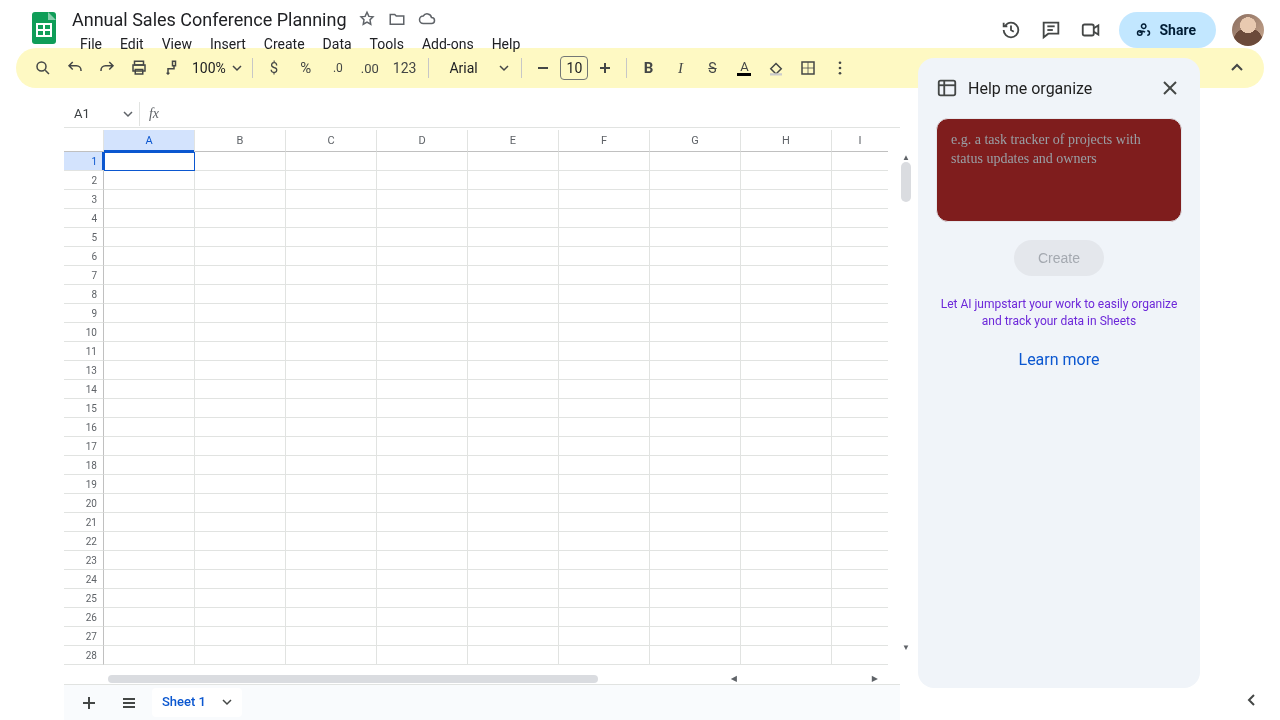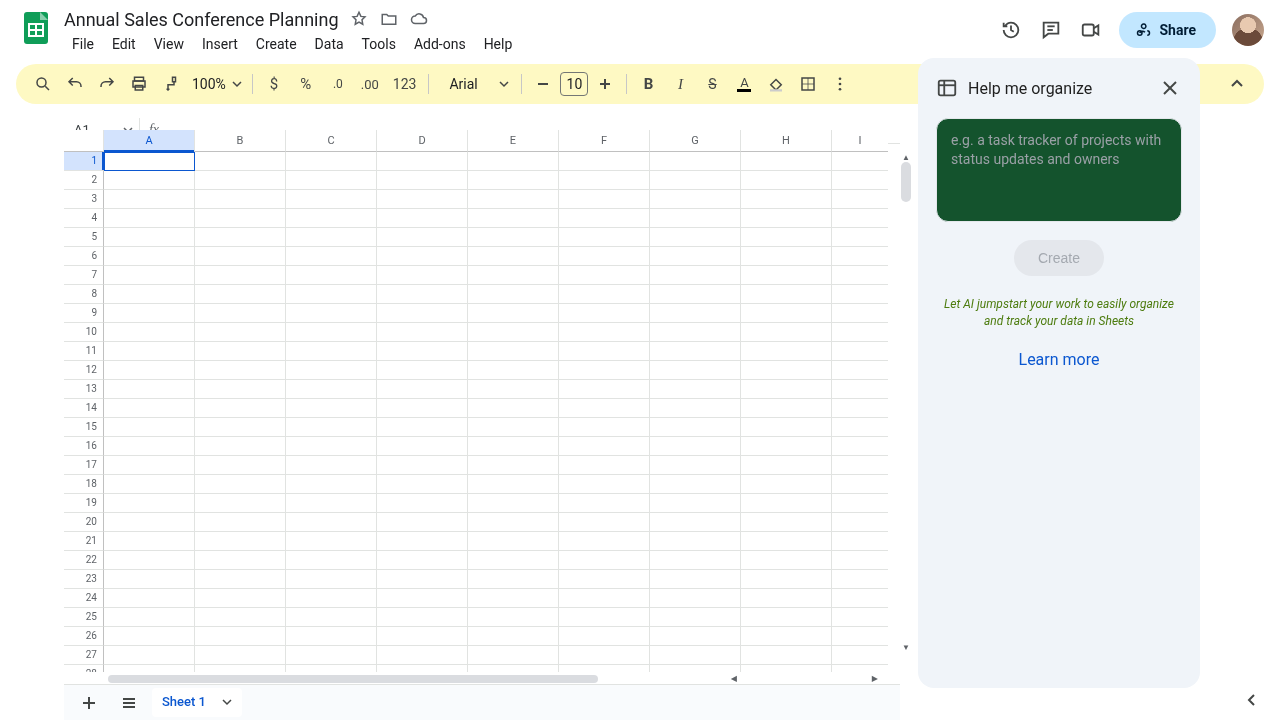--- a/index.html
+++ b/index.html
@@ -10,22 +10,22 @@
   height: 720px;
   overflow: hidden;
   color: #202124;
   font-size: 14px;
 }
 
 
 .titlebar {
   display: flex;
   align-items: flex-start;
-  padding: 8px 16px 0 16px;
-  height: 64px;
+  padding: 8px 16px 0 24px;
+  height: 48px;
 }
 .app-icon {
   width: 40px; height: 40px;
   margin-right: 8px;
   display: flex; align-items: center; justify-content: center;
 }
 .title-block { flex: 1; }
 .title-row { display: flex; align-items: center; gap: 10px; height: 22px;}
 .doc-title { font-size: 18px; color: #202124; }
 .title-row .ticon { color: #5f6368; width: 20px; height: 20px; display:flex; align-items:center; justify-content:center;}
@@ -149,36 +149,37 @@
   width: 282px; height: 630px;
   background: #f0f4f9;
   border-radius: 16px;
   padding: 18px 18px;
 }
 .sp-header { display:flex; align-items:center; gap:10px; }
 .sp-title { font-size: 16px; color:#1f1f1f; flex:1;}
 .sp-close { width:24px; height:24px; color:#444746; display:flex; align-items:center; justify-content:center;}
 .sp-input {
   margin-top: 18px;
-  background:#14532d;
+  background:#7f1d1d;
   border:1px solid #e4e7ec;
   border-radius: 12px;
   height: 104px;
   padding: 12px 14px;
   color:#9aa0a6;
   font-size: 14px;
   line-height: 1.35;
+  font-family: Liberation Serif, serif;
 }
 .sp-create {
   margin: 18px auto 0; display:block;
   background:#e4e7ec; color:#a4a9b0;
   border:none; border-radius: 28px;
   width: 90px; height: 36px; font-size: 14px;
 }
-.sp-hint { text-align:center; color:#4d7c0f; font-size: 12px; margin-top: 20px; line-height:1.4;font-style:italic;}
+.sp-hint { text-align:center; color:#6d28d9; font-size: 12px; margin-top: 20px; line-height:1.4;}
 .sp-link { text-align:center; color:#0b57d0; font-size: 16px; margin-top: 20px; display:block;}
 
 
 .tabbar {
   position: absolute; left: 64px; bottom: 0;
   height: 36px; width: 836px;
   display: flex; align-items: center; gap: 6px;
   background:#f9fbfd;
   border-top: 1px solid #e1e3e1;
   padding-left: 8px;
@@ -543,32 +544,20 @@
         <div class="cell"></div>
         <div class="cell"></div>
         <div class="cell"></div>
         <div class="cell"></div>
         <div class="cell"></div>
         <div class="cell"></div>
         <div class="cell"></div>
         <div class="cell last"></div>
       </div>
       <div class="row">
-        <div class="row-h">12</div>
-        <div class="cell"></div>
-        <div class="cell"></div>
-        <div class="cell"></div>
-        <div class="cell"></div>
-        <div class="cell"></div>
-        <div class="cell"></div>
-        <div class="cell"></div>
-        <div class="cell"></div>
-        <div class="cell last"></div>
-      </div>
-      <div class="row">
         <div class="row-h">13</div>
         <div class="cell"></div>
         <div class="cell"></div>
         <div class="cell"></div>
         <div class="cell"></div>
         <div class="cell"></div>
         <div class="cell"></div>
         <div class="cell"></div>
         <div class="cell"></div>
         <div class="cell last"></div>

